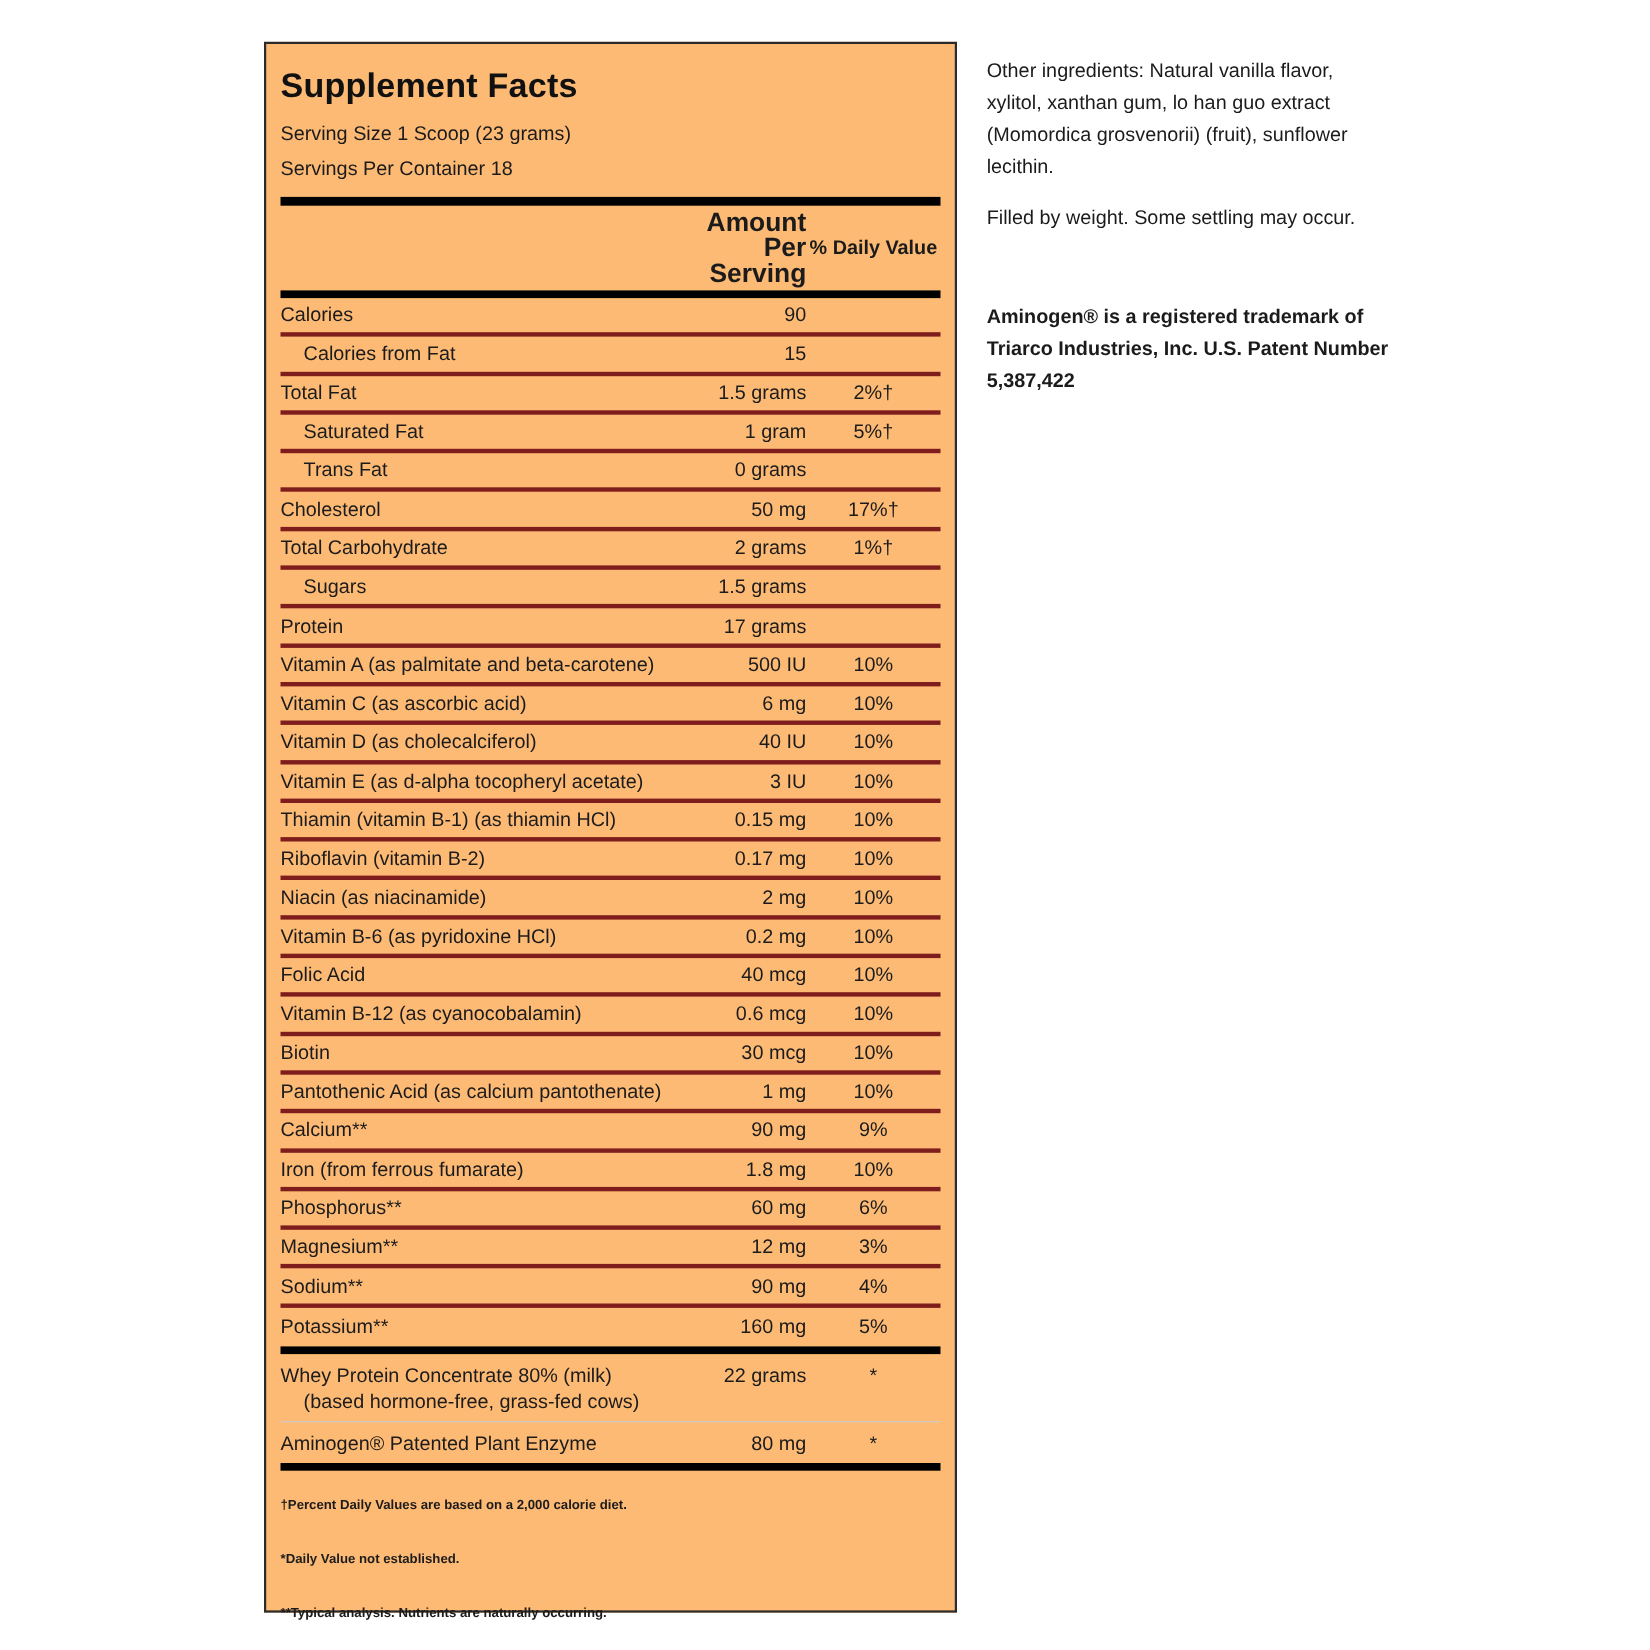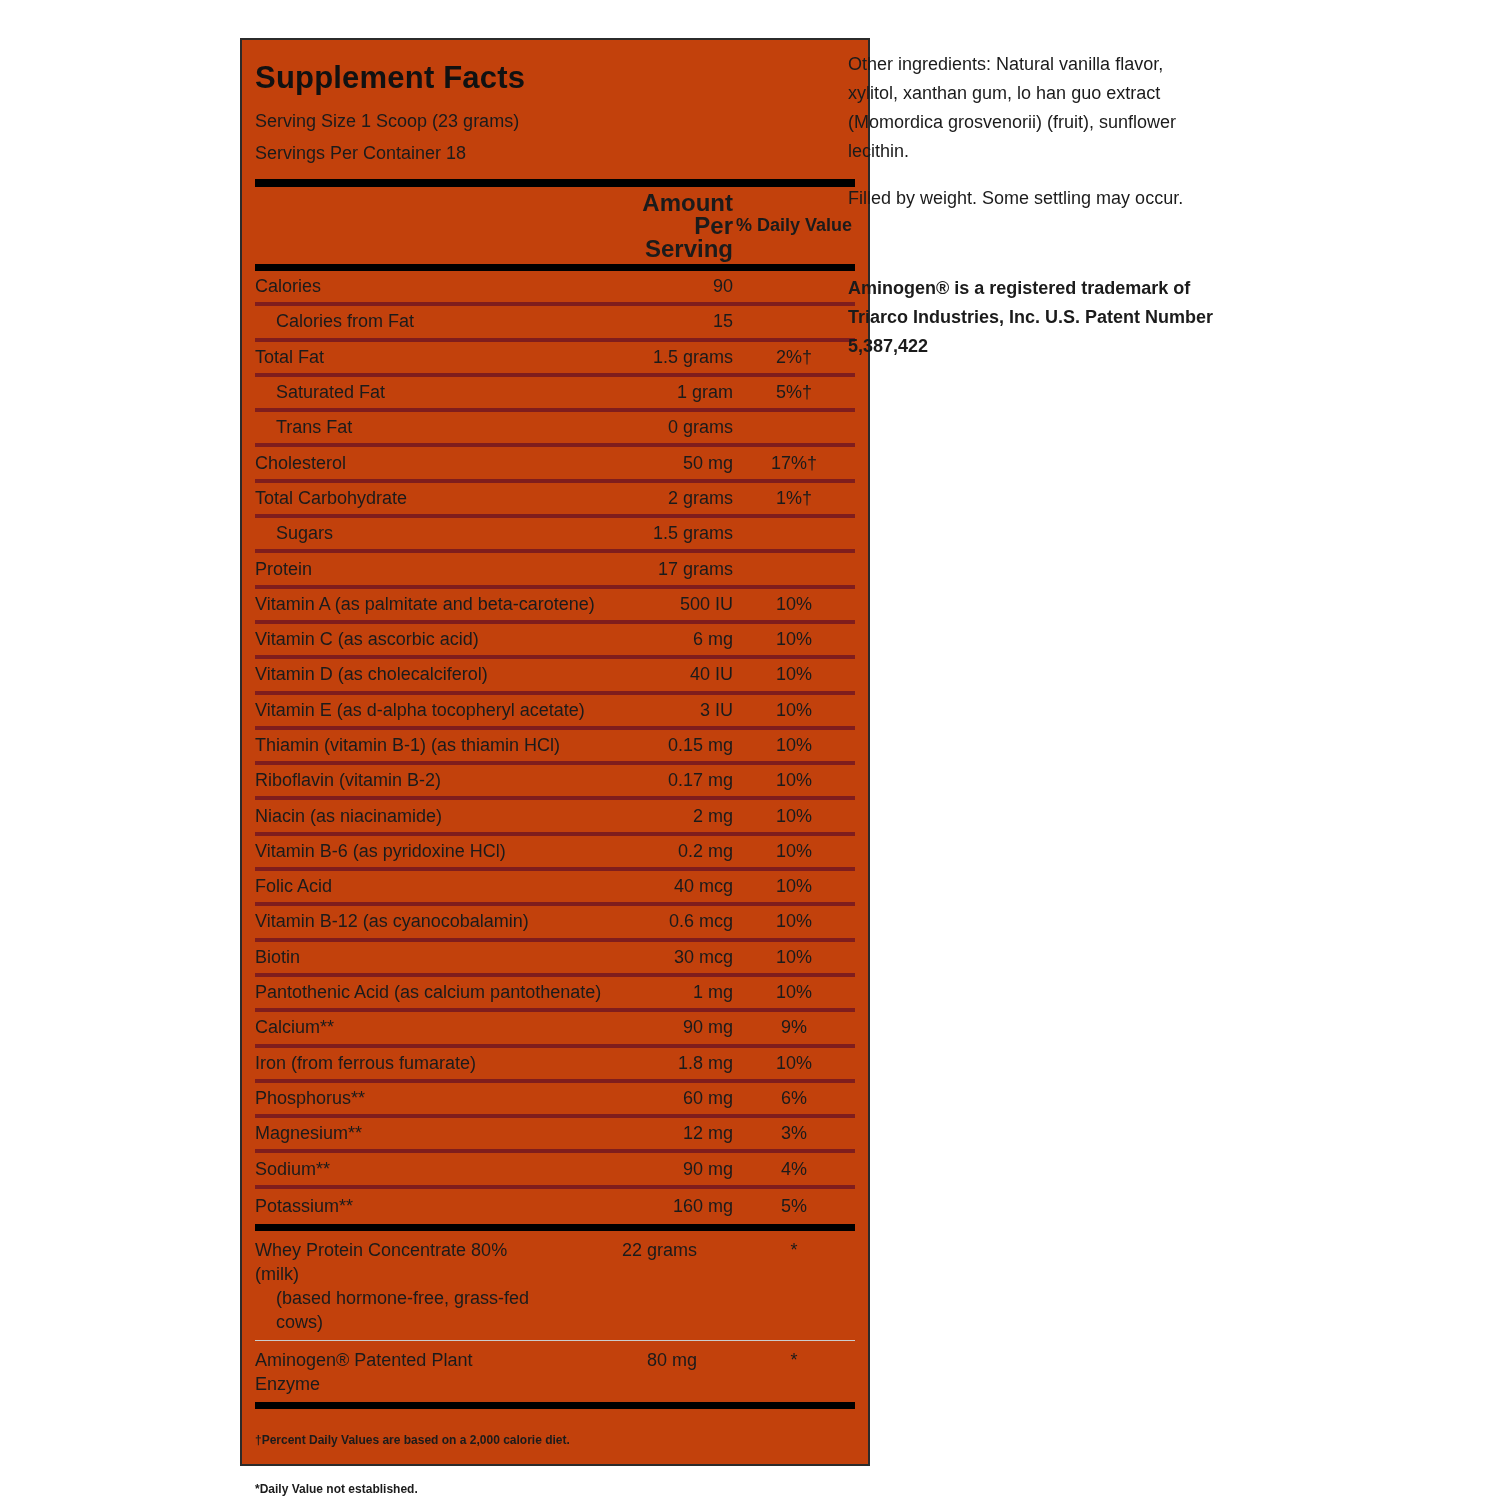--- a/index.html
+++ b/index.html
@@ -11,21 +11,21 @@
     color: #1b1b1b;
   }
   #screen { position: relative; width: 1500px; height: 1500px; background: #ffffff; overflow: hidden; }
 
   
   .facts-panel {
     position: absolute;
     left: 240px; top: 38px;
     width: 630px; height: 1428px;
     border: 2px solid #2b2b2b;
-    background: #c2410c;
+    background: #fdba74;
     padding: 0 13px;
   }
   .facts-title {
     margin: 20px 0 0 0;
     font-size: 31px;
     font-weight: bold;
     letter-spacing: 0.2px;
     color: #111111;
   }
   .serving-line { margin-top: 14px; font-size: 18px; line-height: 23px; }
@@ -68,32 +68,31 @@
   .c-amt { width: 120px; text-align: right; }
   .c-dv  { width: 122px; text-align: center; }
 
   .xrows .xrow {
     display: flex;
     align-items: flex-start;
     padding: 7px 0 6px 0;
     font-size: 18px;
     line-height: 24px;
     border-bottom: 1px solid #cccccc;
-    gap: 36px;
   }
   .xrows .xrow:last-child { border-bottom: none; }
   .xrow .c-sub { padding-left: 21px; }
 
   .footnotes { margin-top: 20px; }
   .footnotes p { margin: 12px 0 27px 0; font-size: 12px; line-height: 22px; font-weight: bold; }
 
   
   .side-text {
     position: absolute;
-    left: 848px; top: 50px;
+    left: 897px; top: 50px;
     width: 366px;
     font-size: 18px;
     line-height: 29px;
     color: #1b1b1b;
   }
   .side-text p { margin: 0 0 18px 0; }
   .side-text .tm { margin-top: 61px; font-weight: bold; }
   .side-text b { font-weight: bold; }
 </style>
 </head>

